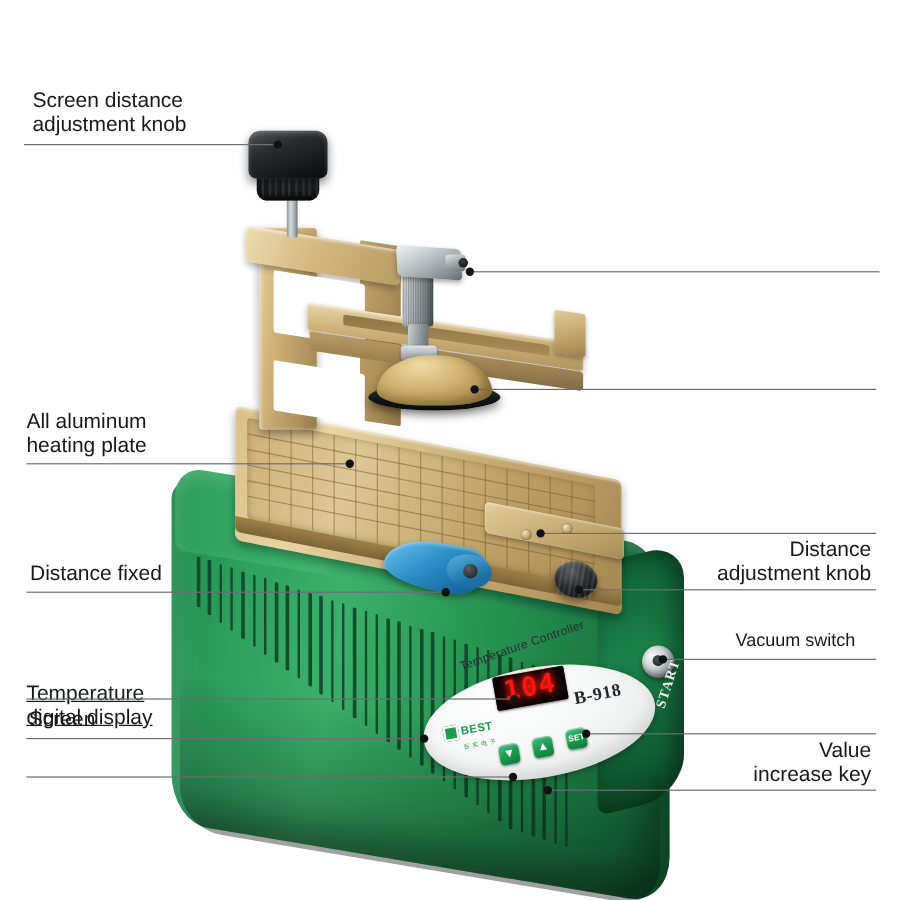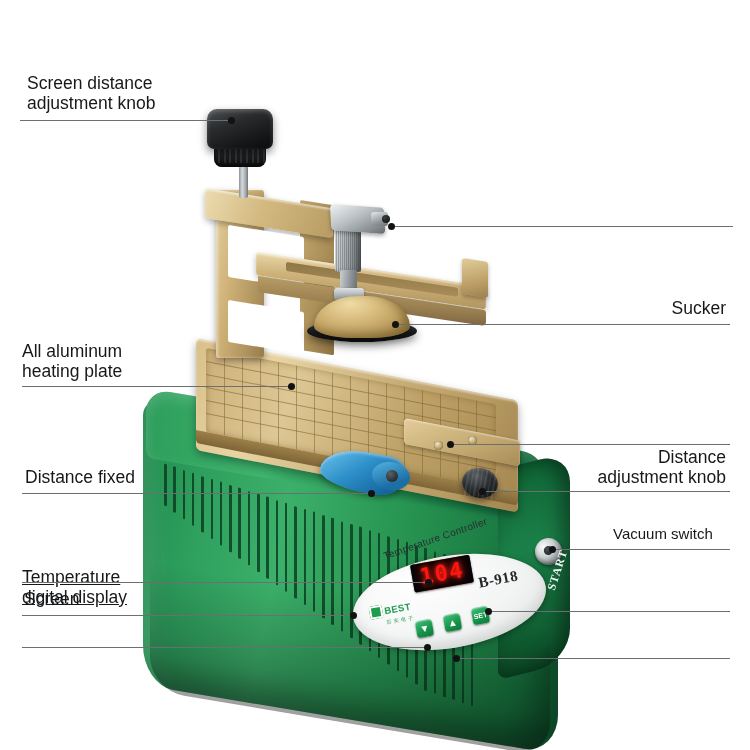--- a/index.html
+++ b/index.html
@@ -508,35 +508,36 @@
   <div class="lbl l" style="left:24px;top:590px;">Screen</div>
   <div class="lead" style="left:22px;top:615px;width:330px;"></div>
   <div class="dot" style="left:350px;top:612px;"></div>
 
   <div class="lead" style="left:22px;top:647px;width:404px;"></div>
   <div class="dot" style="left:424px;top:644px;"></div>
 
   <div class="lead" style="left:392px;top:226px;width:341px;"></div>
   <div class="dot" style="left:388px;top:223px;"></div>
 
-  <div class="lbl r" style="right:24px;top:299px;width:200px;">Sucker</div>
   <div class="lead" style="left:396px;top:324px;width:334px;"></div>
   <div class="dot" style="left:392px;top:321px;"></div>
 
   <div class="lead" style="left:451px;top:444px;width:279px;"></div>
   <div class="dot" style="left:447px;top:441px;"></div>
 
   <div class="lbl r" style="right:24px;top:448px;width:230px;">Distance
 adjustment knob</div>
   <div class="lead" style="left:483px;top:491px;width:247px;"></div>
   <div class="dot" style="left:479px;top:488px;"></div>
 
   <div class="lbl l" style="left:613px;top:526px;font-size:15px;">Vacuum switch</div>
   <div class="lead" style="left:553px;top:549px;width:177px;"></div>
   <div class="dot" style="left:549px;top:546px;"></div>
 
   <div class="lead" style="left:489px;top:611px;width:241px;"></div>
   <div class="dot" style="left:485px;top:608px;"></div>
 
+  <div class="lbl r" style="right:24px;top:616px;width:210px;">Value
+increase key</div>
   <div class="lead" style="left:457px;top:658px;width:273px;"></div>
   <div class="dot" style="left:453px;top:655px;"></div>
 
 </div>
 
 </body></html>

